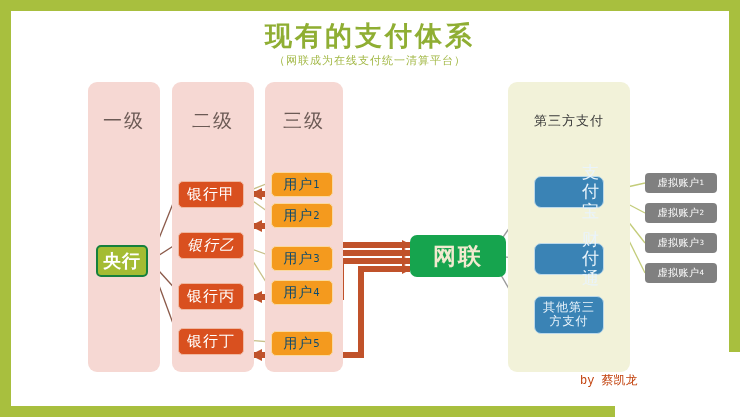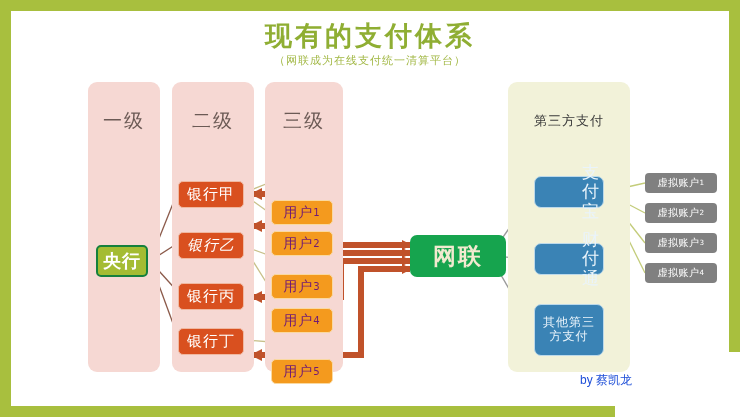--- a/index.html
+++ b/index.html
@@ -133,26 +133,25 @@
   }
   #bank-1 { top: 181px; }
   #bank-2 { top: 232px; font-style: italic; }
   #bank-3 { top: 283px; }
   #bank-4 { top: 328px; }
 
   
   .user {
     width: 62px; height: 25px;
     background: #f49a1e;
-    color: #701a75;
+    color: #0c4a6e;
     font-size: 14px;
     border: 1px solid #fad9a0;
     left: 271px;
     letter-spacing: 1px;
-    margin-top: 28px;
   }
   #user-1 { top: 172px; }
   #user-2 { top: 203px; }
   #user-3 { top: 246px; }
   #user-4 { top: 280px; }
   #user-5 { top: 331px; }
 
   
   #wanglian {
     left: 410px; top: 235px; width: 96px; height: 42px;
@@ -170,21 +169,21 @@
     background: #3a83b5;
     color: #eaf4fb;
     border: 1px solid #bcd9ea;
     border-radius: 7px;
     left: 534px;
     letter-spacing: 1px;
     padding-left: 44px;
   }
   #tp-alipay   { top: 176px; height: 32px; font-size: 17px; }
   #tp-tenpay   { top: 243px; height: 32px; font-size: 17px; }
-  #tp-other    { top: 304px; height: 52px; font-size: 12px; padding: 0 3px; }
+  #tp-other    { top: 296px; height: 38px; font-size: 12px; padding: 0 3px; }
 
   
   .vacct {
     width: 72px; height: 20px;
     background: #808080;
     color: #ffffff;
     font-size: 10px;
     border-radius: 4px;
     left: 645px;
     letter-spacing: 0.5px;
@@ -192,22 +191,22 @@
   #vacct-1 { top: 173px; }
   #vacct-2 { top: 203px; }
   #vacct-3 { top: 233px; }
   #vacct-4 { top: 263px; }
 
   
   #byline {
     position: absolute;
     left: 580px; top: 372px;
     font-size: 12px;
-    color: #1d4ed8;
-    font-family: Liberation Sans, sans-serif;
+    color: #c2410c;
+    font-family: Liberation Mono, monospace;
   }
 
   svg.links {
     position: absolute;
     left: 0; top: 0;
     width: 740px; height: 417px;
     pointer-events: none;
   }
 </style>
 </head>

